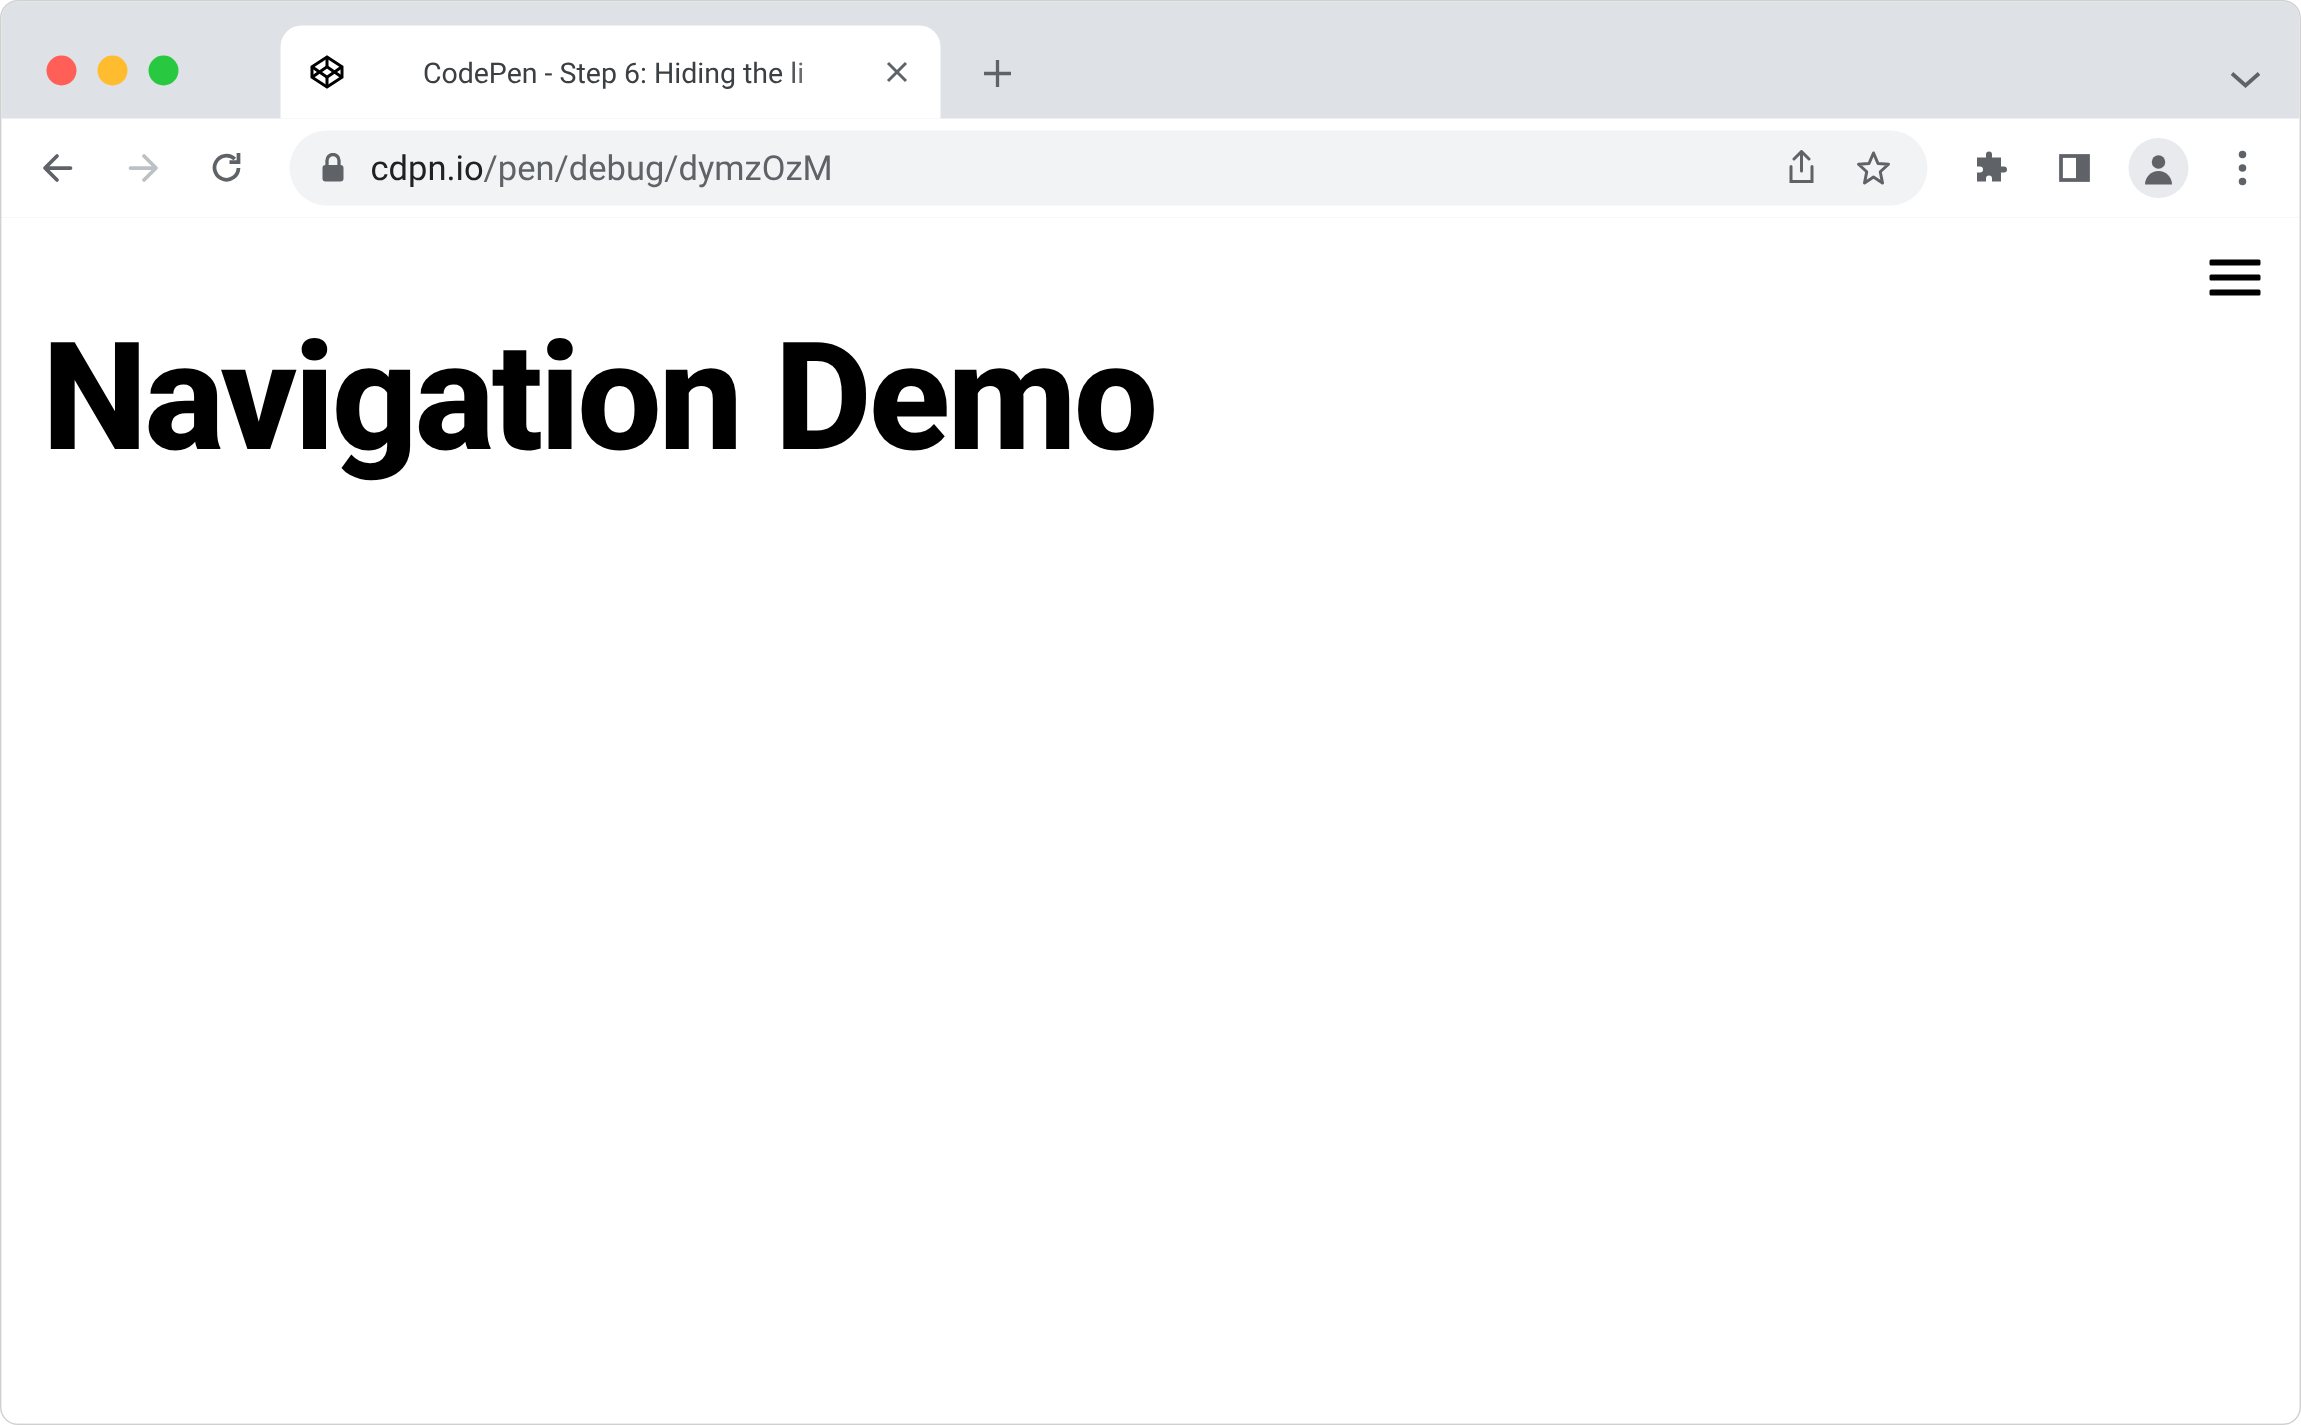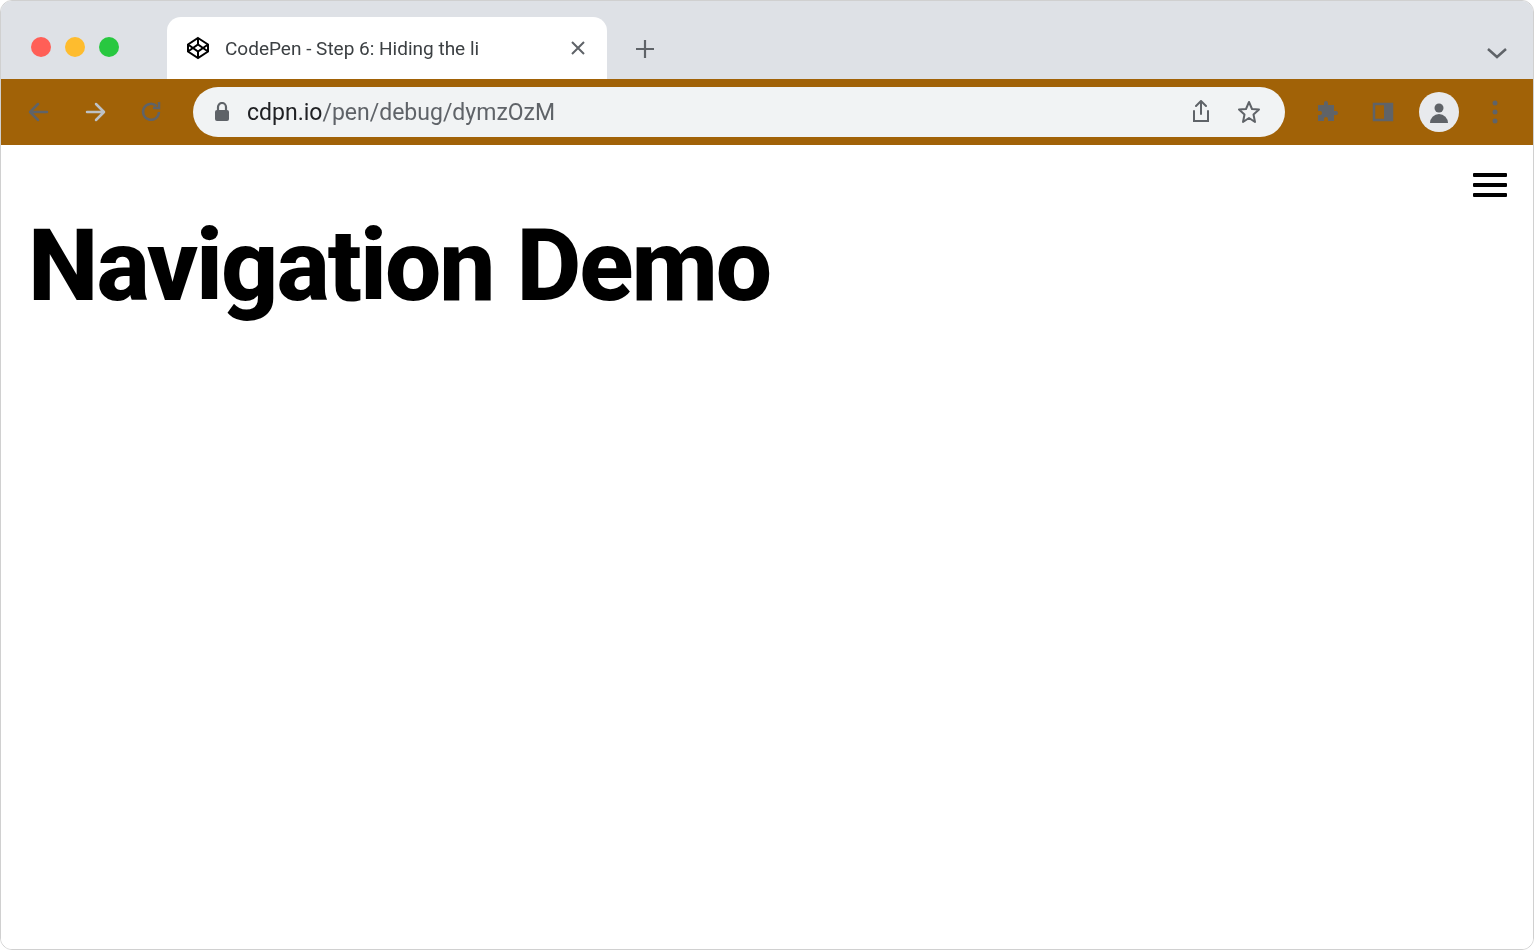--- a/index.html
+++ b/index.html
@@ -22,22 +22,23 @@
     .browser-chrome {
       background: #dee1e6;
       height: 144px;
       border-bottom: 1px solid #c9cccf;
     }
     
     .tab-strip {
       height: 78px;
       display: flex;
       align-items: flex-end;
-      padding: 0 8px;
+      padding: 0 28px;
       position: relative;
+      text-align: center;
     }
     
     .traffic-lights {
       display: flex;
       gap: 14px;
       align-items: center;
       position: absolute;
       left: 30px;
       top: 36px;
     }
@@ -116,21 +117,21 @@
       width: 32px;
       height: 32px;
       display: flex;
       align-items: center;
       justify-content: center;
       color: #5f6368;
       cursor: pointer;
     }
     
     .toolbar {
-      background: #a16207;
+      background: #ffffff;
       height: 66px;
       display: flex;
       align-items: center;
       padding: 0 14px;
       gap: 8px;
     }
     
     .nav-button {
       width: 48px;
       height: 48px;

